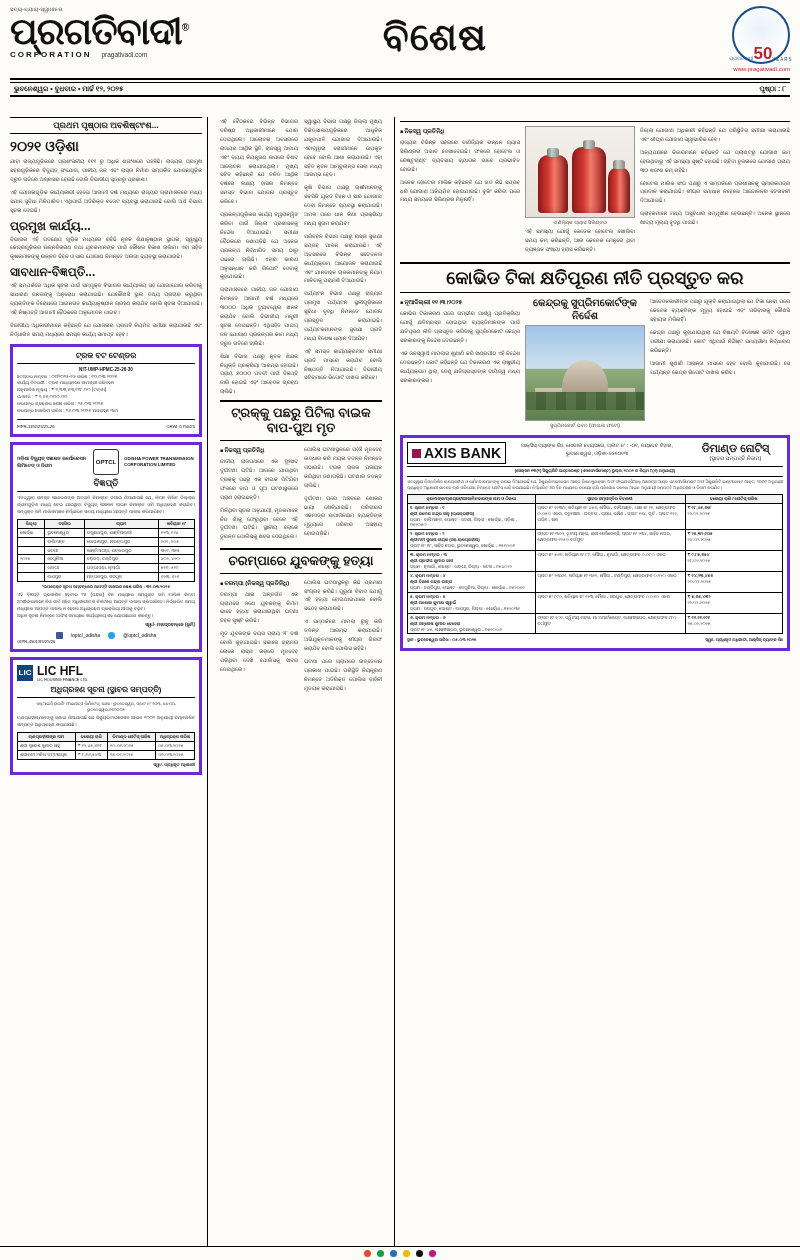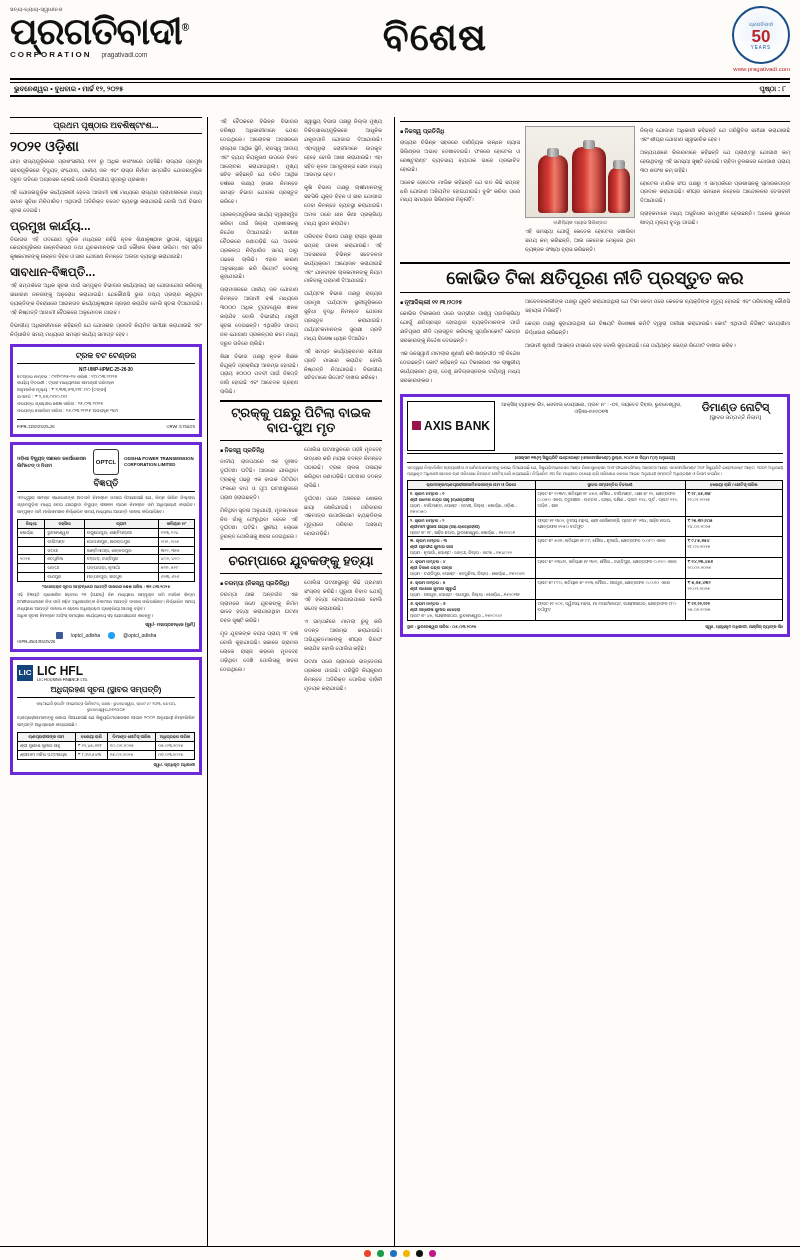--- a/index.html
+++ b/index.html
@@ -41,21 +41,21 @@
   .mast-sub .web { font-size: 6.5px; color:#333; }
   .mast-center {
     flex: 1; text-align: center; padding-top: 10px;
   }
   .mast-center .bishesh { font-size: 38px; font-weight: bold; letter-spacing:1px;}
   .mast-right { width: 180px; text-align: right; }
   .logo50 {
     width: 58px; height: 58px; border-radius: 50%;
     border: 2px solid #1a4f8a;
     margin-left: auto;
-    display:flex; flex-direction:column; align-items:center; justify-content:center;
+    display:flex; flex-direction:row; align-items:flex-end; justify-content:center;
     background: radial-gradient(circle at 50% 40%, #e8f1fa 0%, #ffffff 70%);
   }
   .logo50 .num { font-size: 17px; font-weight:bold; color:#b8252b; line-height:1;}
   .logo50 .yrs { font-size: 4.5px; color:#1a4f8a; letter-spacing:1px;}
   .logo50 .od { font-size: 5px; color:#1a4f8a;}
   .mast-right .sitename { font-size: 6px; color:#b8252b; margin-top:2px;}
 
   .dateline {
     display:flex; justify-content:space-between; align-items:center;
     border-top: 1px solid #000; border-bottom: 2px solid #000;
@@ -166,22 +166,22 @@
   }
   table.t th { font-weight:bold; background:#f2f2f2; text-align:center;}
 
   .brand-row { display:flex; align-items:center; gap:5px; margin-bottom:3px;}
   .brand-mark {
     width:26px; height:26px; border:1px solid #333; border-radius:3px;
     display:flex;align-items:center;justify-content:center; font-size:6px; font-weight:bold;
     background:#fff;
   }
   .axis-logo {
-    display:flex; align-items:center; gap:3px; border:1px solid #000; padding:17px 4px;
-    font-weight:bold; font-size:12px; background:#fff;
+    display:flex; align-items:center; gap:3px; border:1px solid #000; padding:2px 4px;
+    font-weight:bold; font-size:14px; background:#fff;
   }
   .axis-sq { width:9px;height:9px;background:#97144d;}
   .lic-logo {
     display:flex;align-items:center;gap:4px;font-weight:bold;font-size:11px;
   }
   .lic-sq{width:16px;height:16px;background:#13437b;color:#fff;display:flex;align-items:center;justify-content:center;font-size:8px;}
 
   .socialbar{
     display:flex;gap:8px;justify-content:center;font-size:5px;align-items:center;margin-top:3px;
   }
@@ -435,20 +435,29 @@
       <hr class="thick">
       <h2 class="head-sub">କୋଭିଡ ଟିକା କ୍ଷତିପୂରଣ ନୀତି ପ୍ରସ୍ତୁତ କର</h2>
       <hr class="thin">
 
       <div style="display:flex;gap:5px;">
         <div style="width:120px;">
           <div class="byline">ନୂଆଦିଲ୍ଲୀ ୧୧।୩।୨୦୨୫</div>
           <p class="body">କୋଭିଡ ଟିକାକରଣ ପରେ ଗମ୍ଭୀର ପାର୍ଶ୍ୱ ପ୍ରତିକ୍ରିୟା ଯୋଗୁଁ କ୍ଷତିଗ୍ରସ୍ତ ହୋଇଥିବା ବ୍ୟକ୍ତିମାନଙ୍କ ପାଇଁ କ୍ଷତିପୂରଣ ନୀତି ପ୍ରସ୍ତୁତ କରିବାକୁ ସୁପ୍ରିମକୋର୍ଟ କେନ୍ଦ୍ର ସରକାରଙ୍କୁ ନିର୍ଦ୍ଦେଶ ଦେଇଛନ୍ତି।</p>
           <p class="body">ଏକ ଜନସ୍ୱାର୍ଥ ମାମଲାର ଶୁଣାଣି କରି ଖଣ୍ଡପୀଠ ଏହି ନିର୍ଦ୍ଦେଶ ଦେଇଛନ୍ତି। କୋର୍ଟ କହିଛନ୍ତି ଯେ ଟିକାକରଣ ଏକ ରାଷ୍ଟ୍ରୀୟ କାର୍ଯ୍ୟକ୍ରମ ଥିଲା, ତେଣୁ କ୍ଷତିଗ୍ରସ୍ତଙ୍କ ଦାୟିତ୍ୱ ମଧ୍ୟ ସରକାରଙ୍କର।</p>
         </div>
+        <div style="width:120px;">
+          <div class="b center" style="font-size:10px;line-height:1.25;margin-bottom:3px;">କେନ୍ଦ୍ରକୁ ସୁପ୍ରିମକୋର୍ଟଙ୍କ ନିର୍ଦ୍ଦେଶ</div>
+          <div class="photo photo-court">
+            <div class="court-base"></div>
+            <div class="court-dome"></div>
+            <div class="court-trees"></div>
+          </div>
+          <div class="cap">ସୁପ୍ରିମକୋର୍ଟ ଭବନ (ଫାଇଲ ଫଟୋ)</div>
+        </div>
         <div style="flex:1;">
           <p class="body">ଆବେଦନକାରୀଙ୍କ ପକ୍ଷରୁ ଯୁକ୍ତି କରାଯାଇଥିଲା ଯେ ଟିକା ନେବା ପରେ କେତେକ ବ୍ୟକ୍ତିଙ୍କ ମୃତ୍ୟୁ ହୋଇଛି ଏବଂ ପରିବାରକୁ କୌଣସି ସହାୟତା ମିଳିନାହିଁ।</p>
           <p class="body">କେନ୍ଦ୍ର ପକ୍ଷରୁ କୁହାଯାଇଥିଲା ଯେ ବିଷୟଟି ବିଶେଷଜ୍ଞ କମିଟି ଦ୍ୱାରା ପରୀକ୍ଷା କରାଯାଉଛି। କୋର୍ଟ ଏଥିପାଇଁ ନିର୍ଦ୍ଦିଷ୍ଟ ସମୟସୀମା ନିର୍ଦ୍ଧାରଣ କରିଛନ୍ତି।</p>
           <p class="body">ଆଗାମୀ ଶୁଣାଣି ଆସନ୍ତା ମାସରେ ହେବ ବୋଲି କୁହାଯାଇଛି। ସେ ପର୍ଯ୍ୟନ୍ତ କେନ୍ଦ୍ର ରିପୋର୍ଟ ଦାଖଲ କରିବ।</p>
         </div>
       </div>
 
       <div class="ad">
         <div style="display:flex;align-items:flex-start;gap:6px;">
           <div class="axis-logo">

